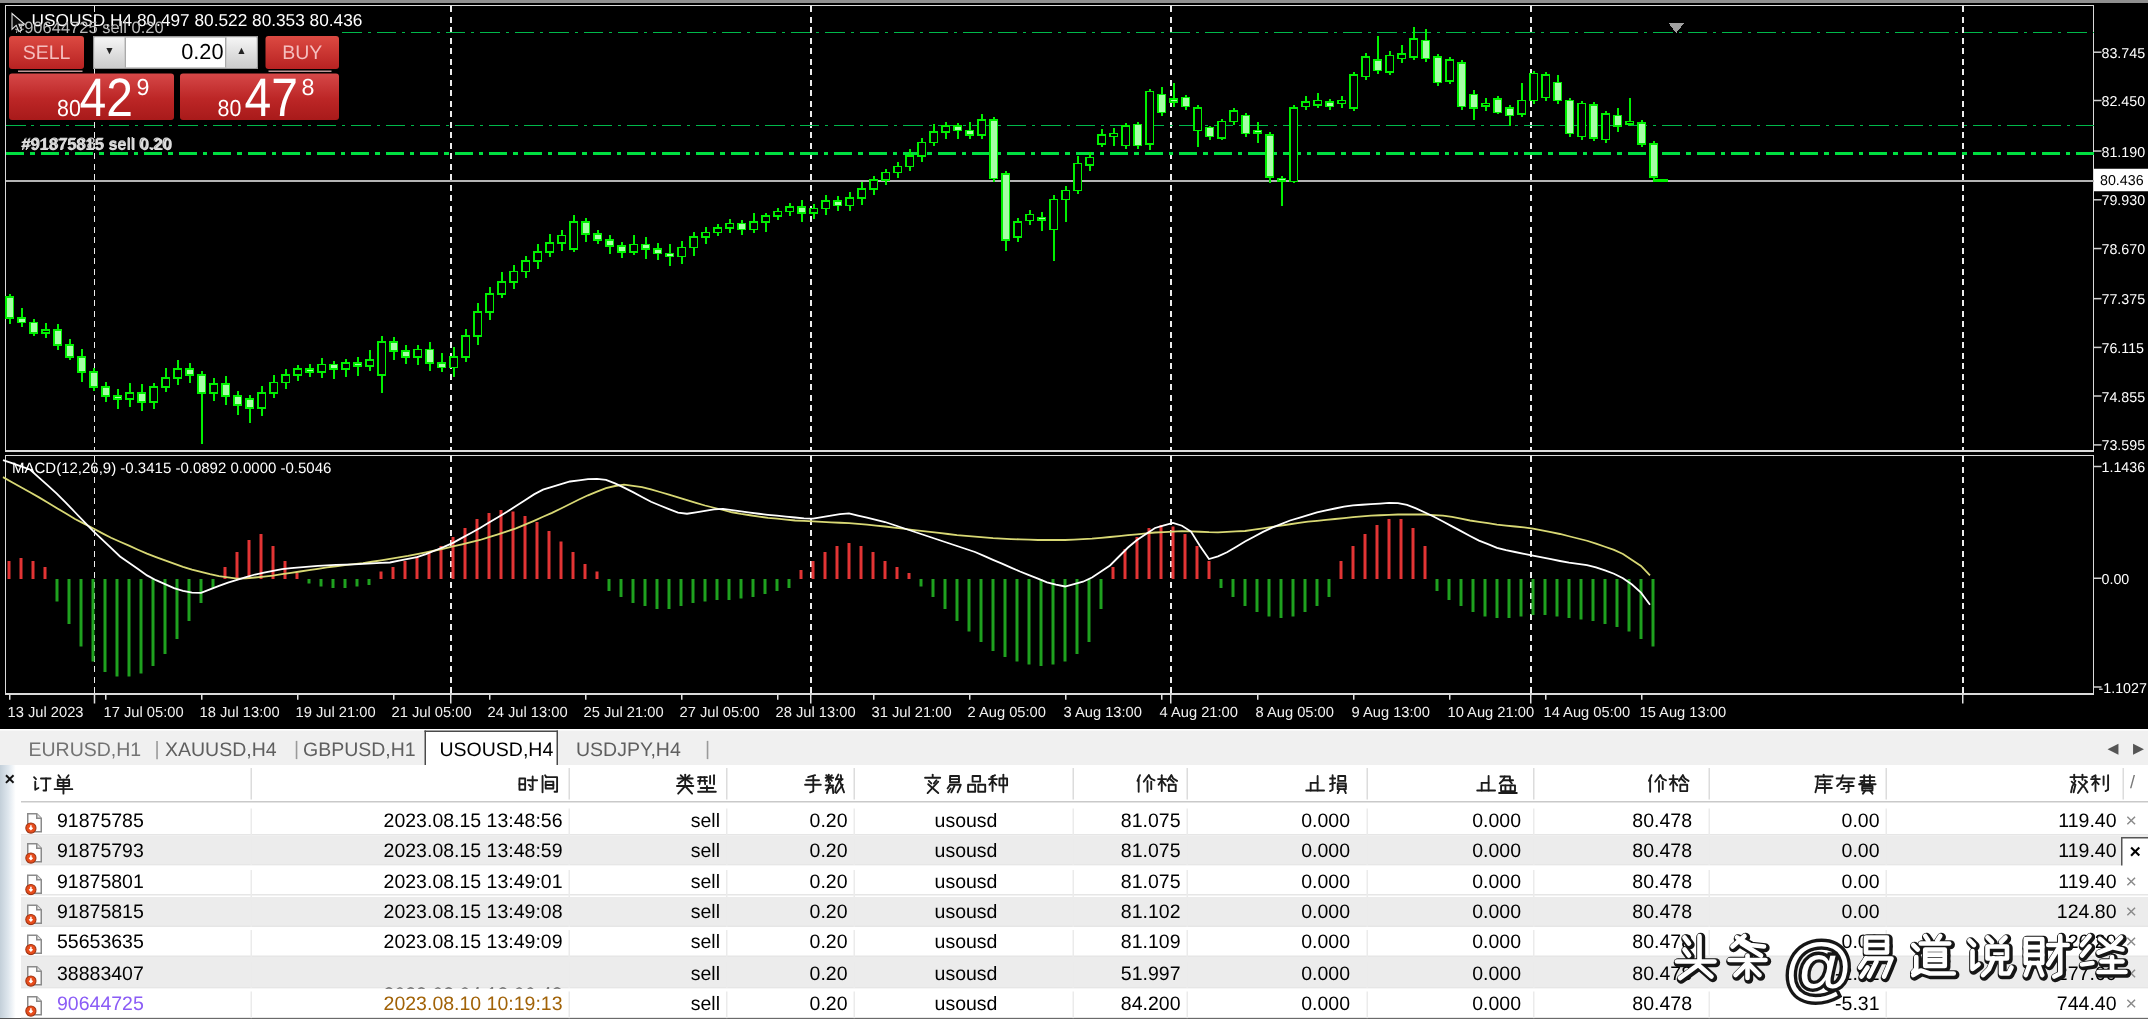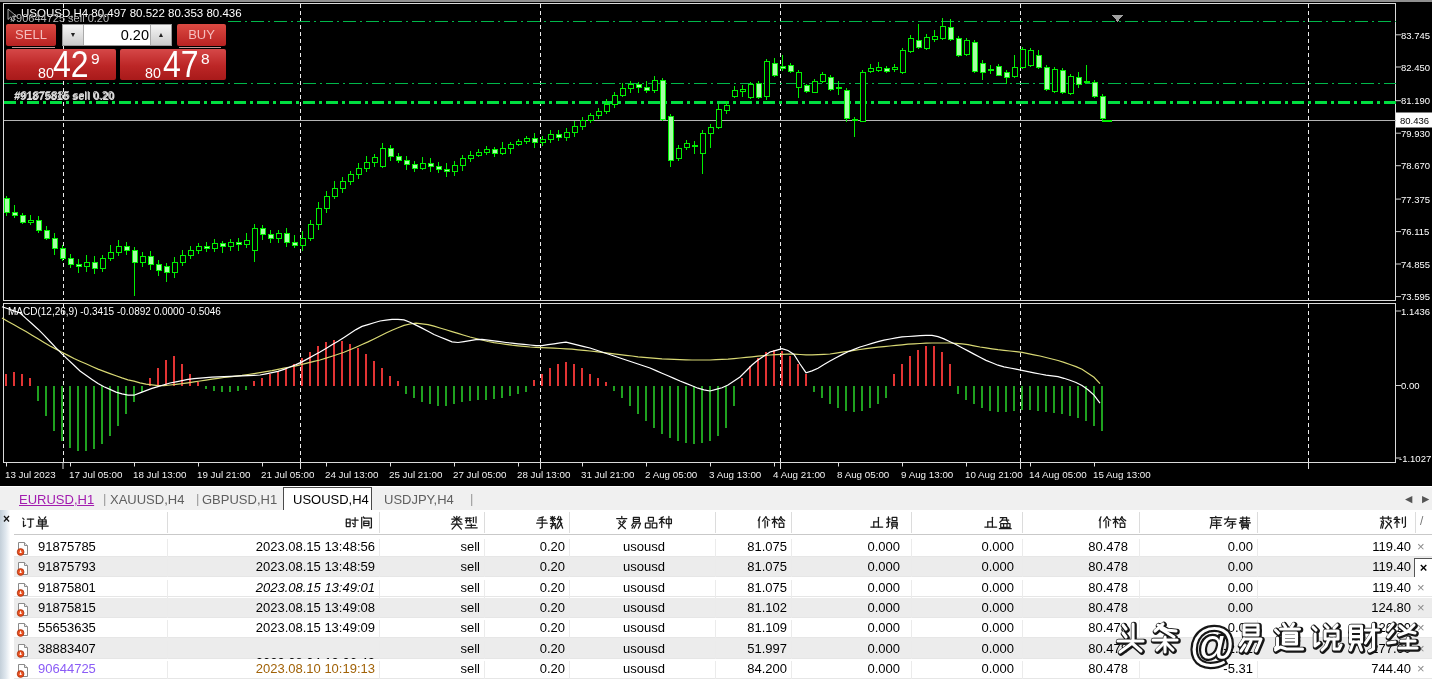--- a/index.html
+++ b/index.html
@@ -539,21 +539,21 @@
  <div style="position:absolute;left:120px;top:48.5px;width:106px;height:31px;background:linear-gradient(#d64848 0%,#bc2626 55%,#a81a1a 100%);border-radius:2px;"></div>
  <div style="position:absolute;left:38px;top:64px;color:#fff;font-size:15.5px;transform:scaleX(.92);transform-origin:0 0;">80</div>
  <div style="position:absolute;left:53px;top:50px;color:#fff;font-size:36px;line-height:29px;transform:scaleX(.89);transform-origin:0 0;">42</div>
  <div style="position:absolute;left:91px;top:50px;color:#fff;font-size:15.5px;">9</div>
  <div style="position:absolute;left:145px;top:64px;color:#fff;font-size:15.5px;transform:scaleX(.92);transform-origin:0 0;">80</div>
  <div style="position:absolute;left:163px;top:50px;color:#fff;font-size:36px;line-height:29px;transform:scaleX(.89);transform-origin:0 0;">47</div>
  <div style="position:absolute;left:201px;top:50px;color:#fff;font-size:15.5px;">8</div>
 </div>
 
 <div style="position:absolute;left:0;top:486px;width:1432px;height:24px;background:#f0f0f0;border-top:1px solid #fff;">
- <div style="position:absolute;left:19px;top:5px;color:#a21caf;font-size:13px;text-decoration:underline;">EURUSD,H1</div>
+ <div style="position:absolute;left:19px;top:5px;color:#737373;font-size:13px;">EURUSD,H1</div>
  <div style="position:absolute;left:103px;top:4px;color:#9a9a9a;font-size:13px;">|</div>
  <div style="position:absolute;left:110px;top:5px;color:#5f5f5f;font-size:13px;">XAUUSD,H4</div>
  <div style="position:absolute;left:196px;top:4px;color:#9a9a9a;font-size:13px;">|</div>
  <div style="position:absolute;left:202px;top:5px;color:#5f5f5f;font-size:13px;">GBPUSD,H1</div>
  <div style="position:absolute;left:283px;top:0px;width:89px;height:25px;background:#fff;border:1px solid #4a4a4a;border-bottom:none;box-sizing:border-box;"></div>
  <div style="position:absolute;left:293px;top:5px;color:#000;font-size:13px;">USOUSD,H4</div>
  <div style="position:absolute;left:384px;top:5px;color:#5f5f5f;font-size:13px;">USDJPY,H4</div>
  <div style="position:absolute;left:470px;top:4px;color:#9a9a9a;font-size:13px;">|</div>
  <div style="position:absolute;left:1405px;top:6px;color:#555;font-size:9.5px;">◀</div>
  <div style="position:absolute;left:1422px;top:6px;color:#555;font-size:9.5px;">▶</div>
@@ -837,21 +837,21 @@
       <div style="position:absolute;left:1022px;top:0;width:1px;height:100%;background:#ebebeb;"></div>
       <div style="position:absolute;left:1139px;top:0;width:1px;height:100%;background:#ebebeb;"></div>
       <div style="position:absolute;left:1257px;top:0;width:1px;height:100%;background:#ebebeb;"></div>
       <div style="position:absolute;left:16px;top:2px;"><svg width="14" height="15" viewBox="0 0 14 15" xmlns="http://www.w3.org/2000/svg">
           <path d="M2.5 1.5 h6 l3 3 v9 h-9 z" fill="#fdfdfd" stroke="#8a8a8a" stroke-width="1"></path>
           <path d="M8.5 1.5 v3 h3" fill="#e8e8e8" stroke="#8a8a8a" stroke-width="1"></path>
           <circle cx="4.6" cy="11" r="3.4" fill="#e84d1c" stroke="#a03210" stroke-width="0.7"></circle>
           <path d="M4.6 9.2 v2.6 M3.5 10.8 l1.1 1.2 l1.1-1.2" stroke="#fff" stroke-width="1" fill="none"></path>
         </svg></div>
       <div style="position:absolute;left:38px;top:0;color:#000;font-size:13px;">91875801</div>
-      <div style="position:absolute;left:225px;top:0;width:150px;text-align:right;color:#000;font-size:13px;font-style:italic;">2023.08.15 13:49:01</div>
+      <div style="position:absolute;left:225px;top:0;width:150px;text-align:right;color:#000;font-size:13px;">2023.08.15 13:49:01</div>
       <div style="position:absolute;left:330px;top:0;width:150px;text-align:right;color:#000;font-size:13px;">sell</div>
       <div style="position:absolute;left:415px;top:0;width:150px;text-align:right;color:#000;font-size:13px;">0.20</div>
       <div style="position:absolute;left:584px;top:0;width:120px;text-align:center;color:#000;font-size:13px;">usousd</div>
       <div style="position:absolute;left:637px;top:0;width:150px;text-align:right;color:#000;font-size:13px;">81.075</div>
       <div style="position:absolute;left:750px;top:0;width:150px;text-align:right;color:#000;font-size:13px;">0.000</div>
       <div style="position:absolute;left:864px;top:0;width:150px;text-align:right;color:#000;font-size:13px;">0.000</div>
       <div style="position:absolute;left:978px;top:0;width:150px;text-align:right;color:#000;font-size:13px;">80.478</div>
       <div style="position:absolute;left:1103px;top:0;width:150px;text-align:right;color:#000;font-size:13px;">0.00</div>
       <div style="position:absolute;left:1261px;top:0;width:150px;text-align:right;color:#000;font-size:13px;">119.40</div>
       <div style="position:absolute;left:1417px;top:0px;color:#8a8a8a;font-size:13px;">×</div>

